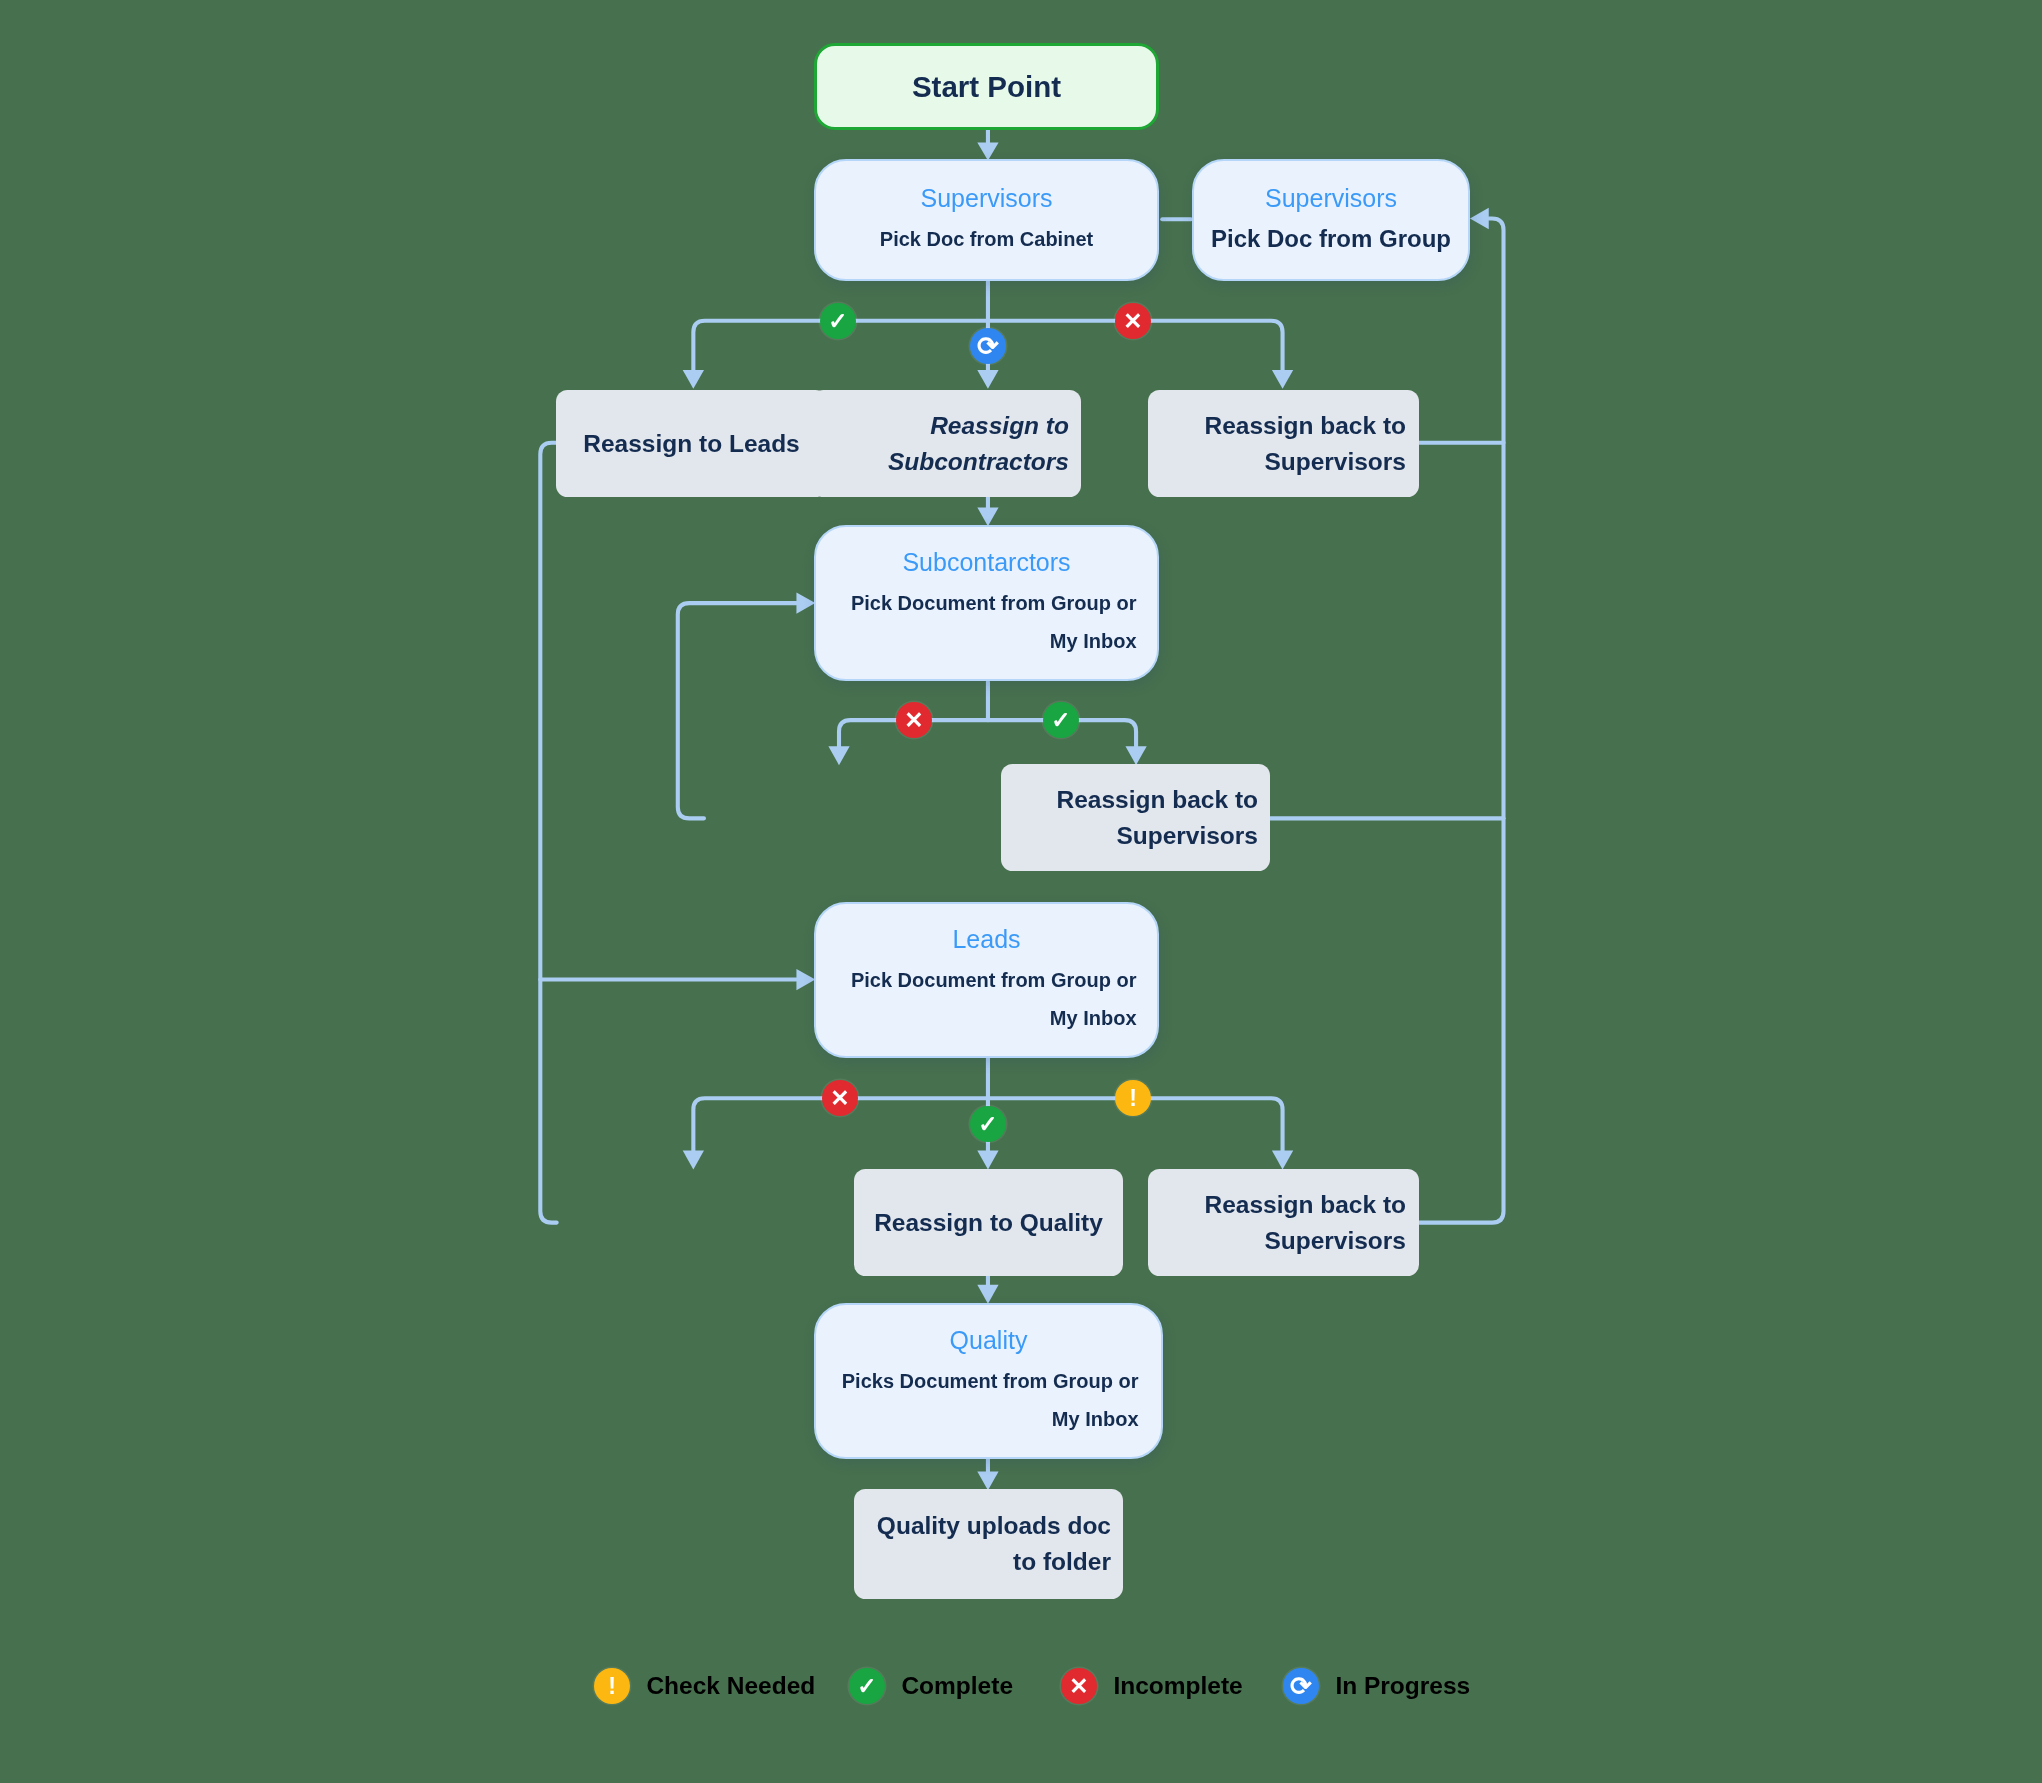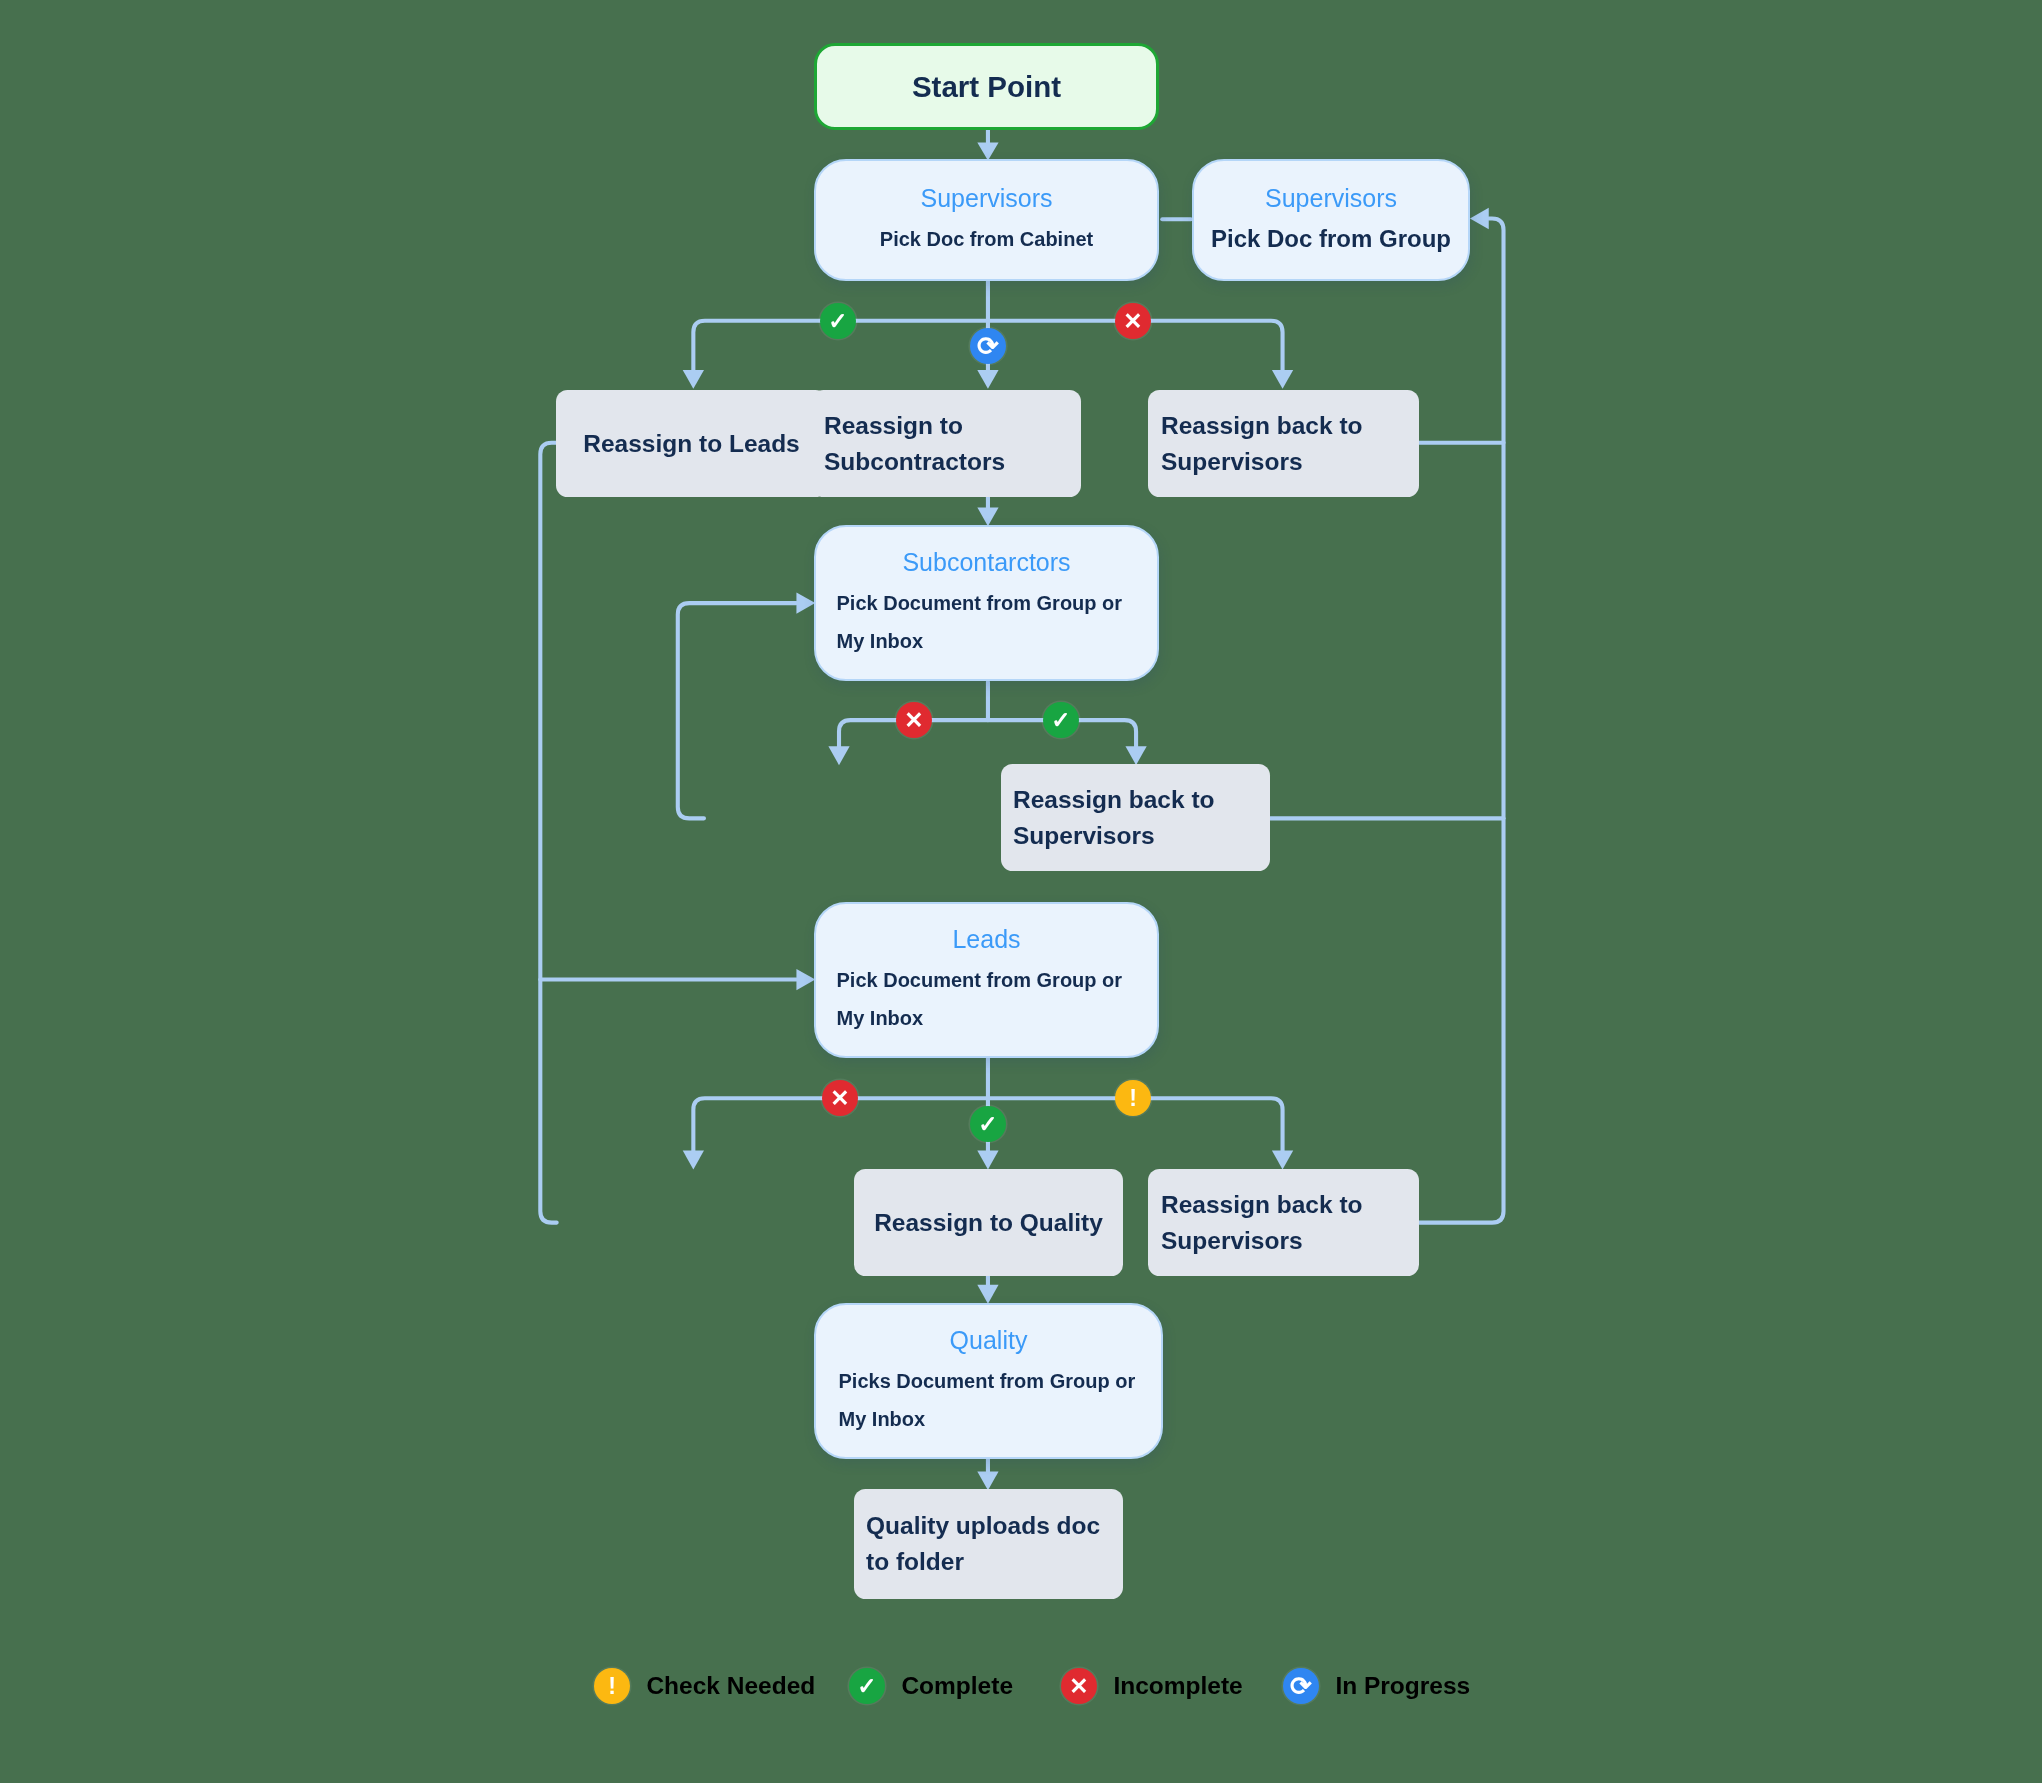--- a/index.html
+++ b/index.html
@@ -9,21 +9,21 @@
     width:2043px;height:1784px;
     background:#47704E;
     overflow:hidden;
   }
   #wires{position:absolute;left:0;top:0;}
 
   .node{
     position:absolute;
     display:flex;flex-direction:column;
     align-items:center;justify-content:center;
-    text-align:left;
+    text-align:right;
     box-sizing:border-box;
   }
   .blue{
     background:#EAF3FD;
     border:2.5px solid #B5D6F8;
     border-radius:32px;
     box-shadow:1.6px 4.9px 11.5px rgba(40,70,110,0.18);
   }
   .gray{
     background:#E2E6ED;
@@ -48,21 +48,21 @@
   }
   .gray .nbody{font-size:24.5px;line-height:36px;max-width:245px;}
   .start .nbody{font-size:29.5px;line-height:36px;max-width:none;}
   .narrow .nbody{font-size:24px;max-width:262px;}
 
   
   .n-start {left:814px; top:43px;  width:345px;height:87px;}
   .n-supcab{left:814px; top:159px; width:345px;height:122px;}
   .n-supgrp{left:1192px;top:159px; width:278px;height:122px;}
   .n-r1a   {left:556px; top:390px; width:271px;height:107px;}
-  .n-r1b   {left:812px;top:390px; width:269px;height:107px;}
+  .n-r1b   {left:812px;top:390px; width:269px;height:107px;font-style:italic;}
   .n-r1c   {left:1148px;top:390px; width:271px;height:107px;}
   .n-sub   {left:814px; top:525px; width:345px;height:156px;}
   .n-r2a   {left:704px; top:764px; width:271px;height:107px;}
   .n-r2b   {left:1001px;top:764px; width:269px;height:107px;}
   .n-leads {left:814px; top:902px;width:345px;height:156px;}
   .n-r3a   {left:556px; top:1169px;width:271px;height:107px;}
   .n-r3b   {left:854px;top:1169px;width:269px;height:107px;}
   .n-r3c   {left:1148px;top:1169px;width:271px;height:107px;}
   .n-qual  {left:814px; top:1303px;width:349px;height:156px;}
   .n-upl   {left:854px;top:1489px;width:269px;height:110px;}

